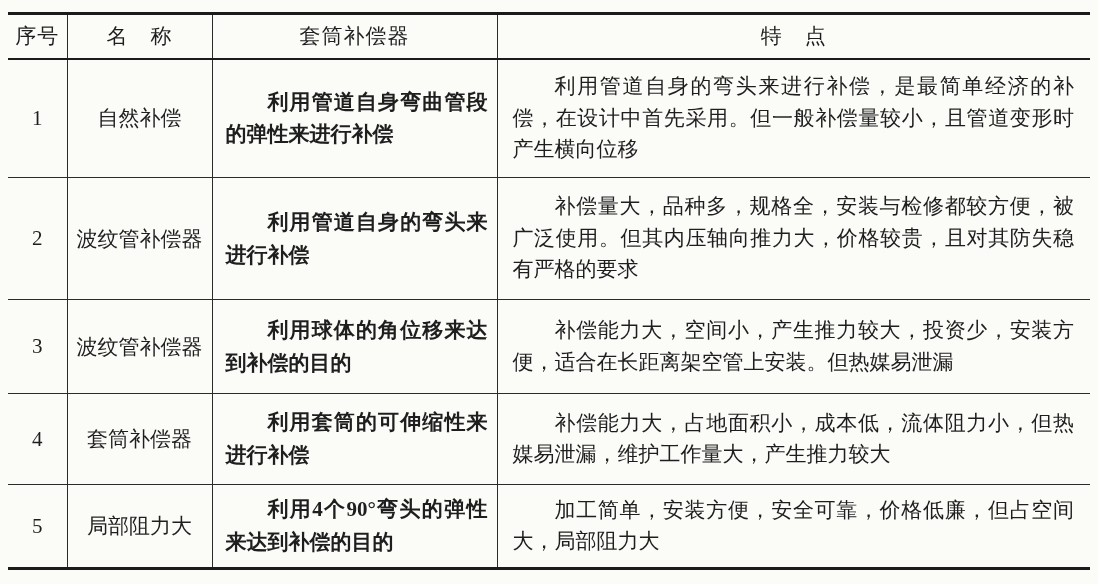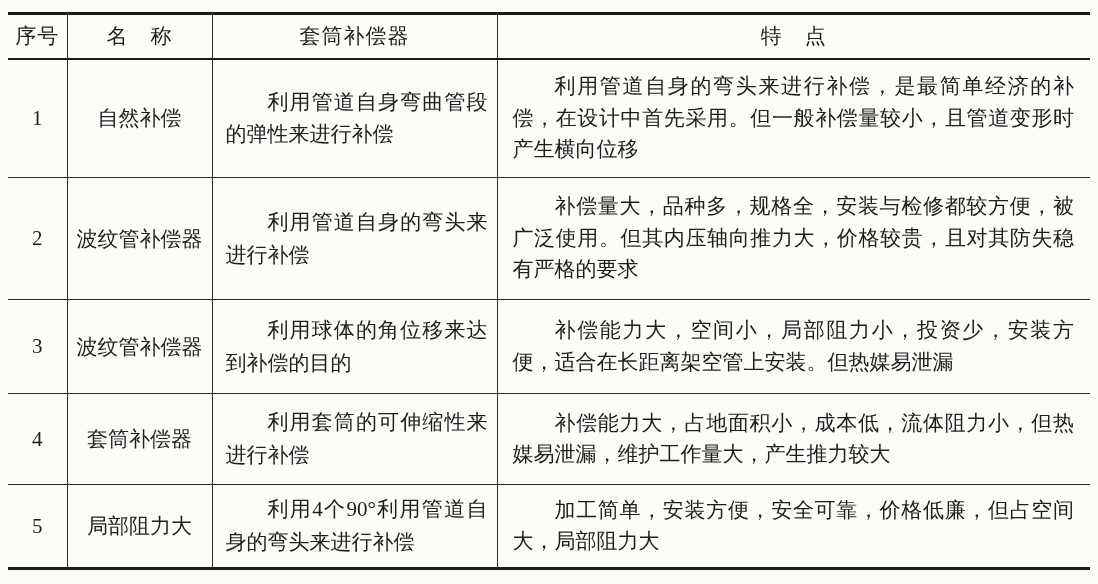--- a/index.html
+++ b/index.html
@@ -53,20 +53,21 @@
     border-top: none;
   }
   td.c-no, td.c-name {
     text-align: center;
   }
   td.c-principle {
     padding: 6px 9px 6px 13px;
     text-align: justify;
     text-indent: 2em;
     line-height: 1.55;
+    font-weight: bold;
   }
   td.c-features {
     padding: 6px 16px 6px 15px;
     text-align: justify;
     text-indent: 2em;
     line-height: 1.5;
   }
   tr.r-header   { height: 45px; }
   tr.r-1 { height: 119px; }
   tr.r-2 { height: 122px; }
@@ -103,29 +104,29 @@
       <tr class="r-2">
         <td class="c-no">2</td>
         <td class="c-name">波纹管补偿器</td>
         <td class="c-principle">利用管道自身的弯头来进行补偿</td>
         <td class="c-features">补偿量大，品种多，规格全，安装与检修都较方便，被广泛使用。但其内压轴向推力大，价格较贵，且对其防失稳有严格的要求</td>
       </tr>
       <tr class="r-3">
         <td class="c-no">3</td>
         <td class="c-name">波纹管补偿器</td>
         <td class="c-principle">利用球体的角位移来达到补偿的目的</td>
-        <td class="c-features">补偿能力大，空间小，局部阻力小，投资少，安装方便，适合在长距离架空管上安装。但热媒易泄漏</td>
+        <td class="c-features">补偿能力大，空间小，产生推力较大，投资少，安装方便，适合在长距离架空管上安装。但热媒易泄漏</td>
       </tr>
       <tr class="r-4">
         <td class="c-no">4</td>
         <td class="c-name">套筒补偿器</td>
         <td class="c-principle">利用套筒的可伸缩性来进行补偿</td>
         <td class="c-features">补偿能力大，占地面积小，成本低，流体阻力小，但热媒易泄漏，维护工作量大，产生推力较大</td>
       </tr>
       <tr class="r-5">
         <td class="c-no">5</td>
         <td class="c-name">局部阻力大</td>
-        <td class="c-principle">利用4个90°利用管道自身的弯头来进行补偿</td>
+        <td class="c-principle">利用4个90°弯头的弹性来达到补偿的目的</td>
         <td class="c-features">加工简单，安装方便，安全可靠，价格低廉，但占空间大，局部阻力大</td>
       </tr>
     </tbody>
   </table>
 </div>
 
 </body></html>

